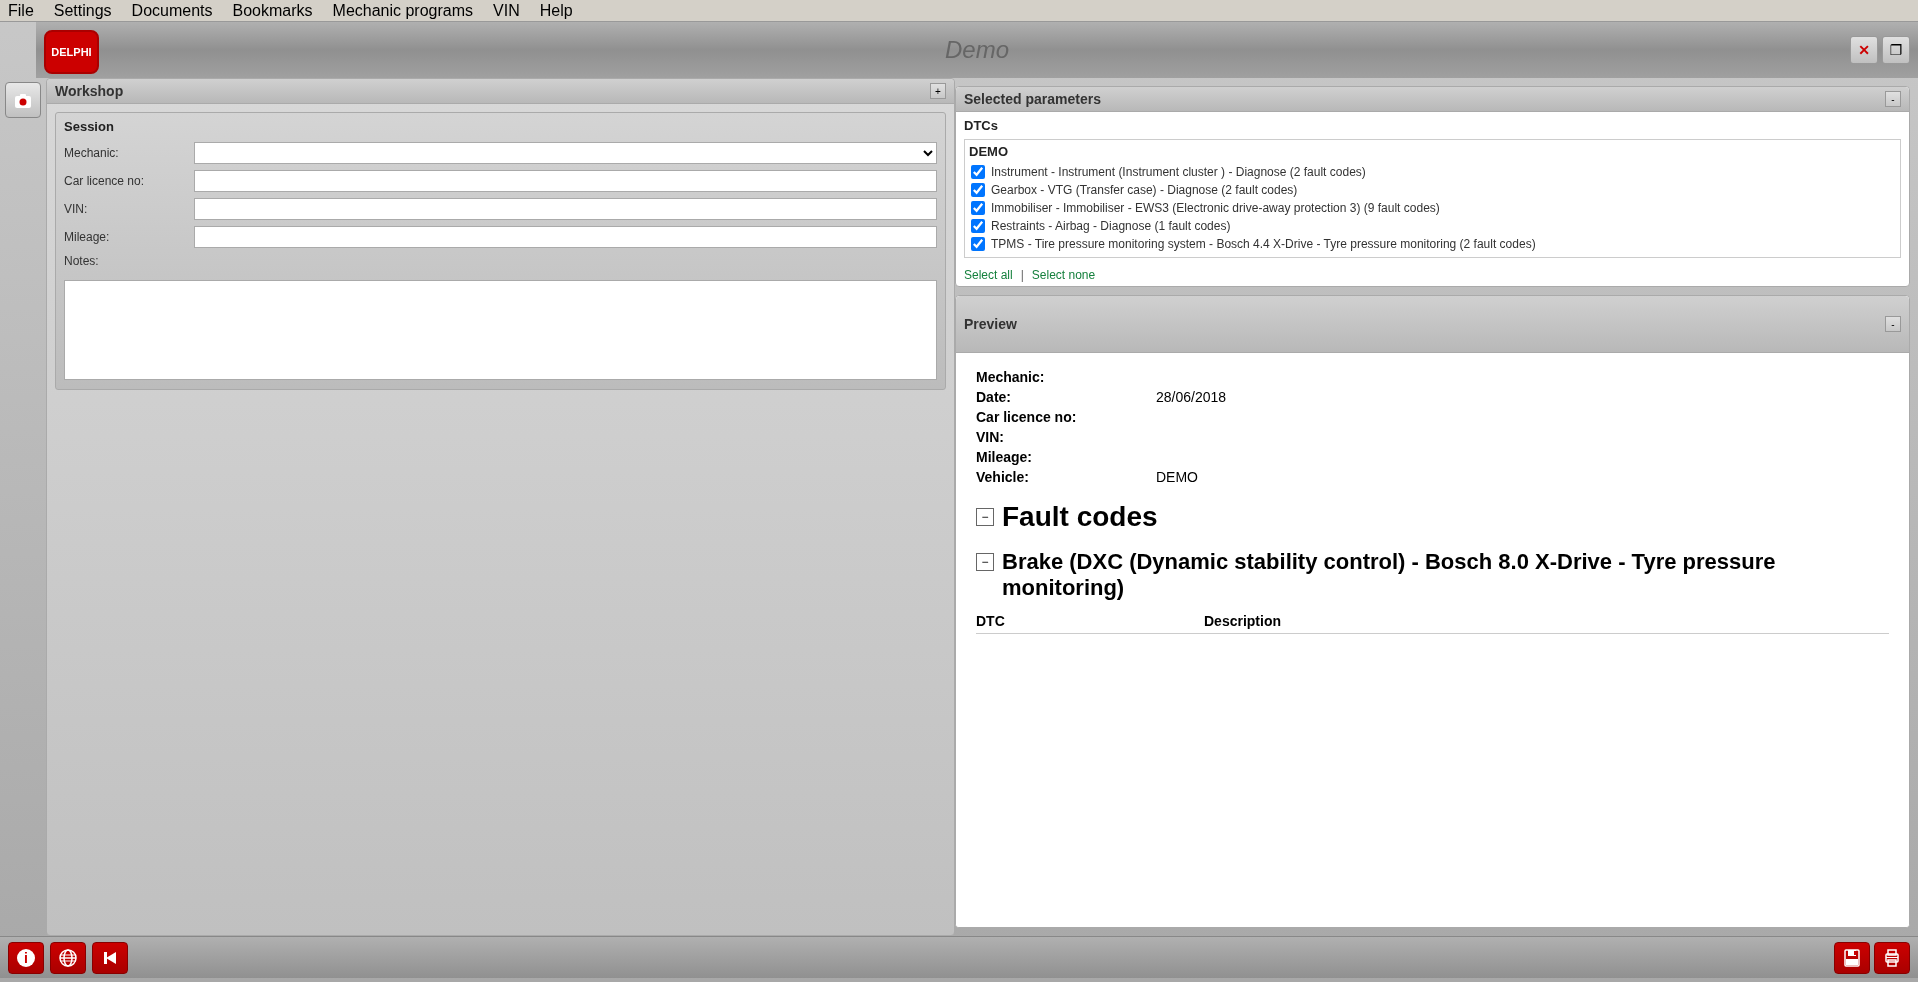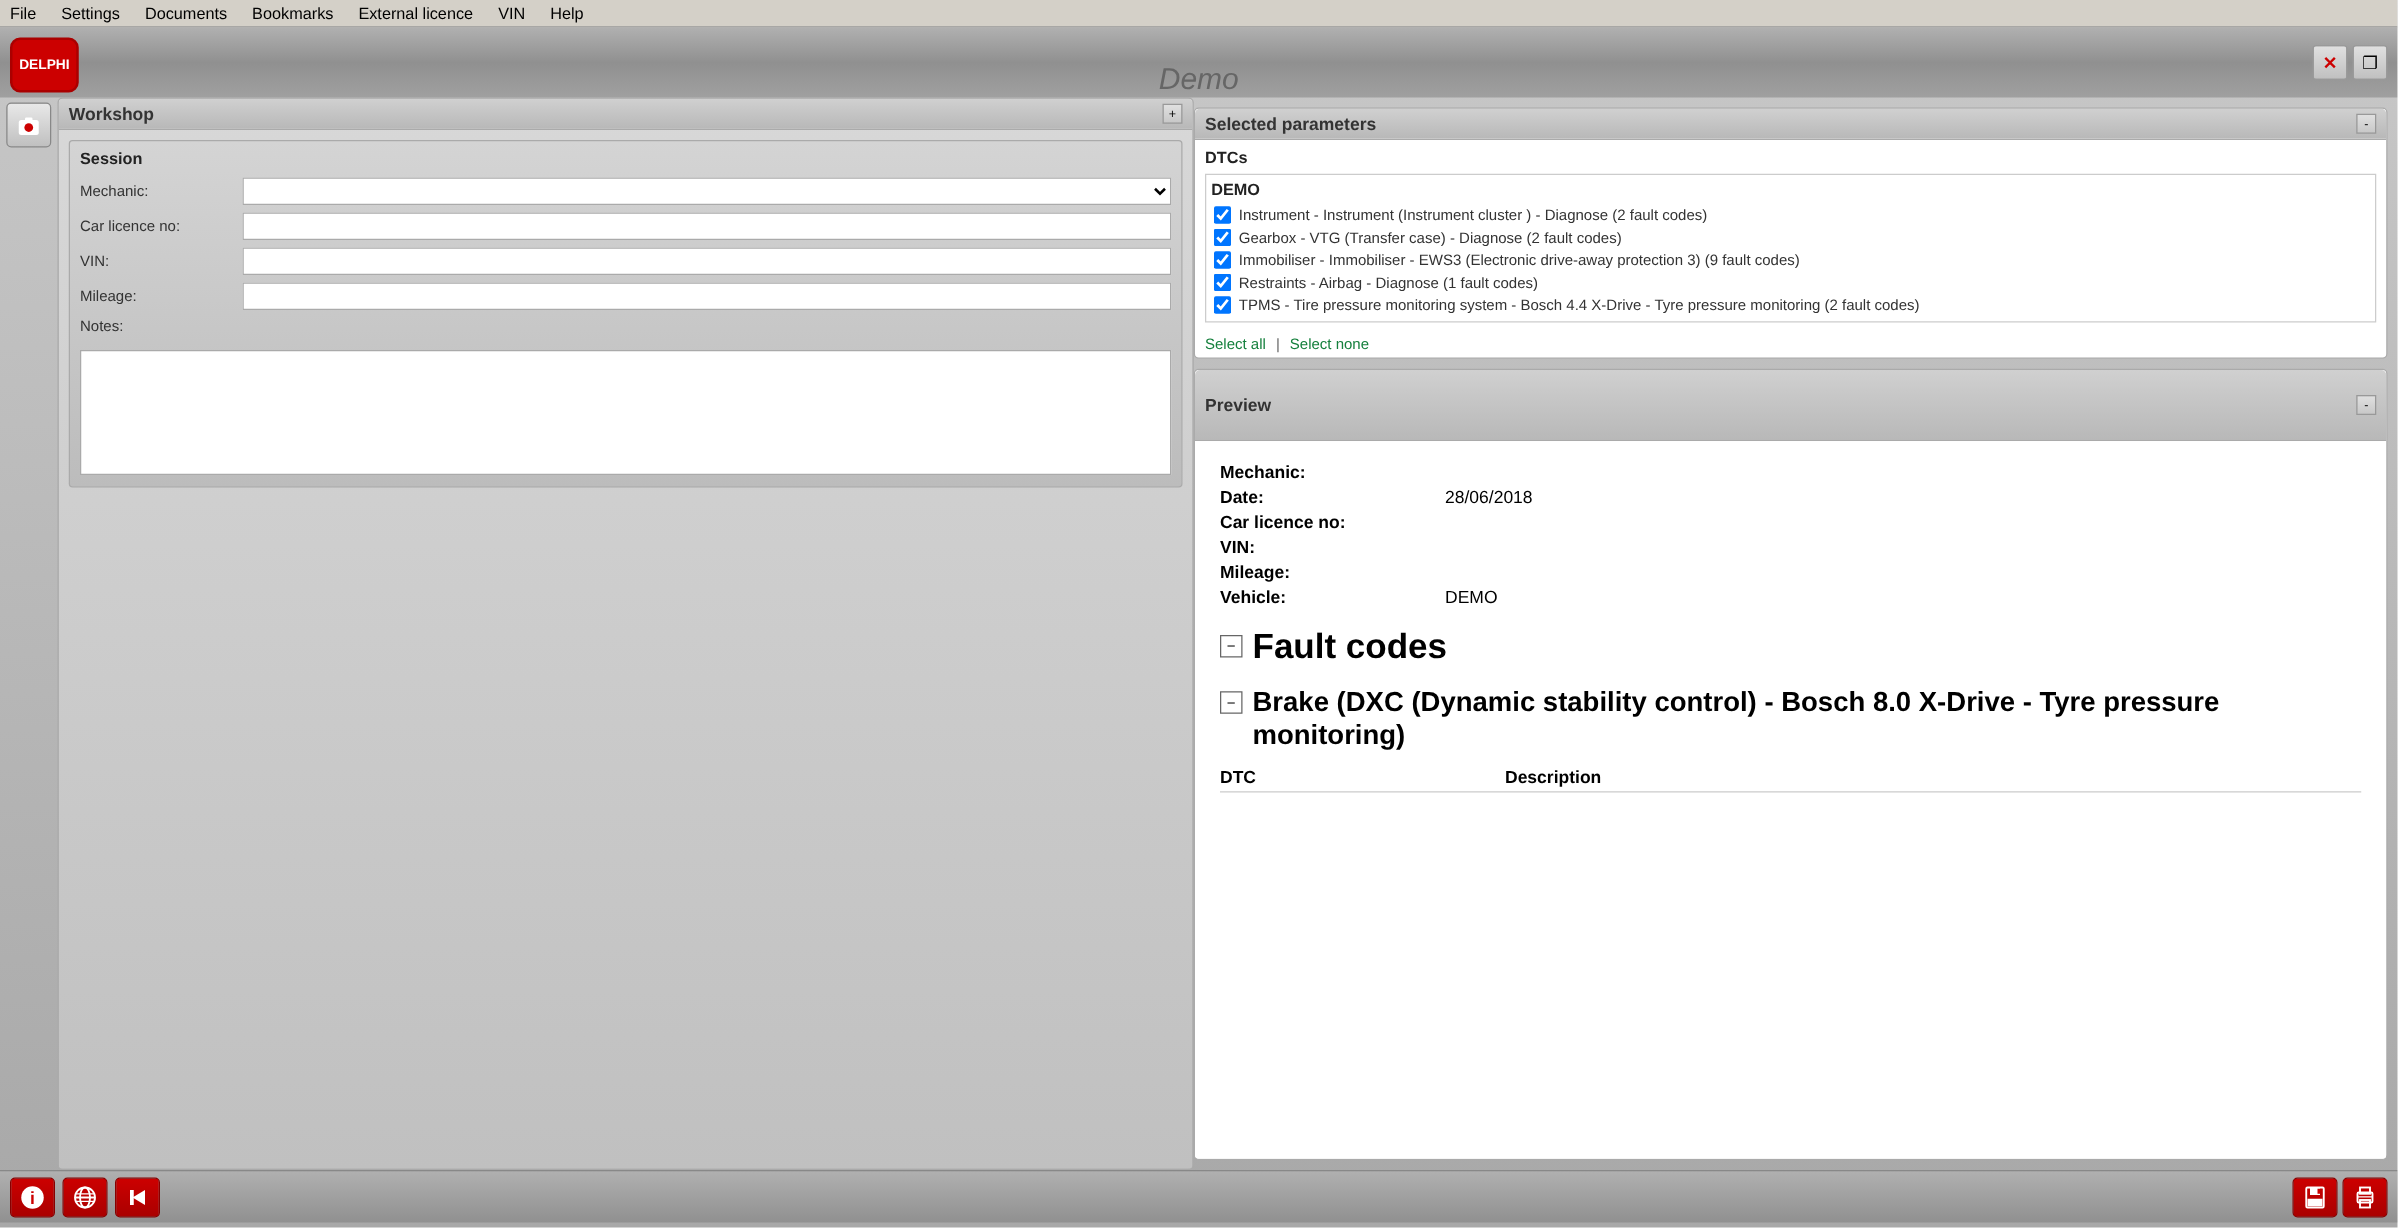--- a/index.html
+++ b/index.html
@@ -16,34 +16,35 @@
     .menu-bar {
       height: 22px;
       background: #d4d0c8;
       border-bottom: 1px solid #999;
       display: flex;
       align-items: center;
       padding: 0 4px;
       gap: 12px;
     }
     .menu-item {
-      font-size: 13px;
+      font-size: 16px;
       color: #000;
       cursor: pointer;
       padding: 2px 4px;
     }
 
     
     .title-bar {
       height: 56px;
       background: linear-gradient(180deg, #b0b0b0 0%, #909090 50%, #a0a0a0 100%);
       display: flex;
-      align-items: flex-end;
+      align-items: center;
       justify-content: center;
       position: relative;
+      margin-left: 36px;
     }
     .title-bar-logo {
       position: absolute;
       left: 8px;
       top: 8px;
       width: 55px;
       height: 44px;
       background: #cc0000;
       border-radius: 8px;
       display: flex;
@@ -415,21 +416,21 @@
     .preview-content::-webkit-scrollbar-thumb { background: #a0a0a0; border: 1px solid #888; }
   </style>
 </head>
 <body>
 
 <div class="menu-bar">
   <span class="menu-item">File</span>
   <span class="menu-item">Settings</span>
   <span class="menu-item">Documents</span>
   <span class="menu-item">Bookmarks</span>
-  <span class="menu-item">External licence</span>
+  <span class="menu-item">Mechanic programs</span>
   <span class="menu-item">VIN</span>
   <span class="menu-item">Help</span>
 </div>
 
 <div class="title-bar">
   <div class="title-bar-logo">DELPHI</div>
   <span class="title-text">Demo</span>
   <div class="title-bar-controls">
     <div class="title-btn close">✕</div>
     <div class="title-btn">❐</div>

